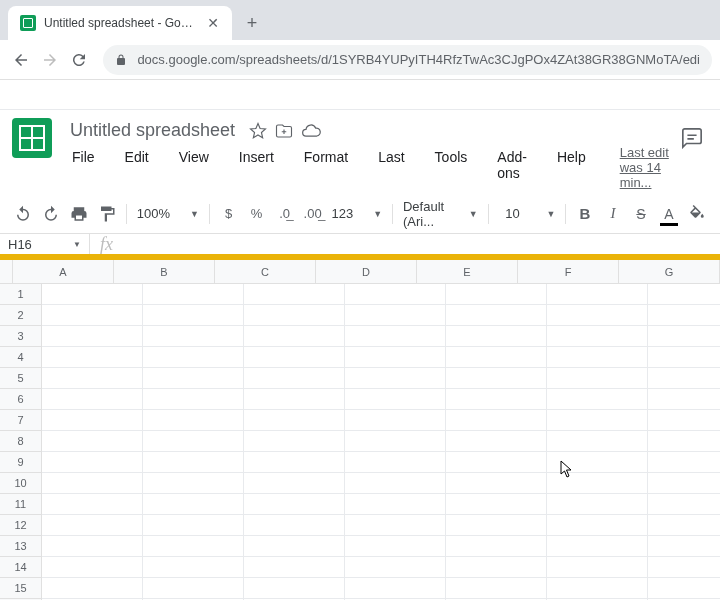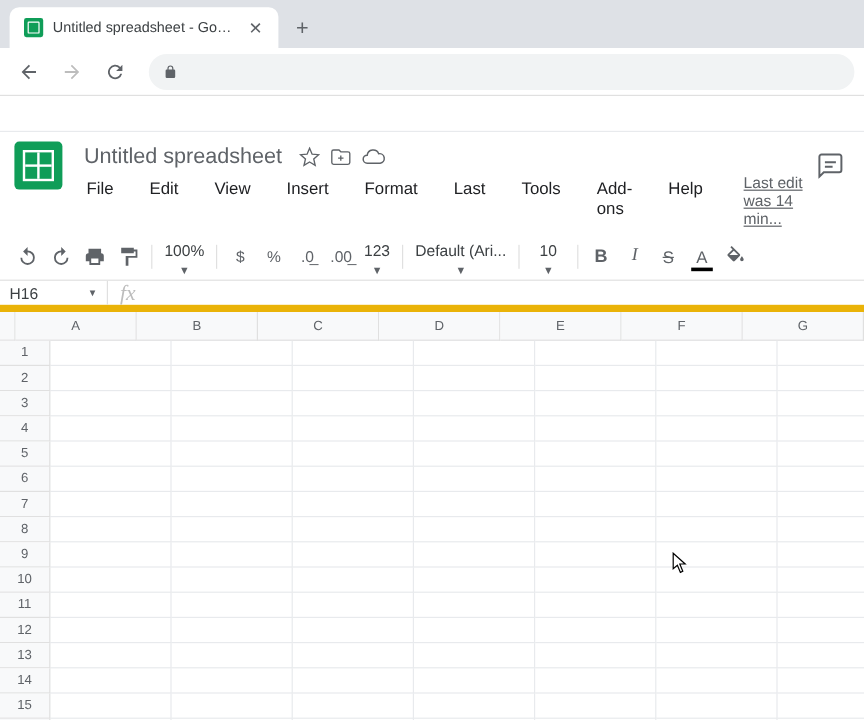--- a/index.html
+++ b/index.html
@@ -36,21 +36,21 @@
   .menu-bar { display: flex; gap: 14px; margin-top: 2px; }
   .menu-item { padding: 4px 8px; cursor: pointer; font-size: 14px; color: #202124; border-radius: 3px; }
   .last-edit { color: #5f6368; font-size: 13px; text-decoration: underline; cursor: pointer; margin-left: 12px; }
   .header-right { display: flex; align-items: flex-start; padding-top: 4px; }
   .comments-btn { width: 32px; height: 32px; display: flex; align-items: center; justify-content: center; cursor: pointer; color: #5f6368; }
   
   
   .toolbar { height: 40px; border-bottom: 1px solid #e0e0e0; display: flex; align-items: center; padding: 0 10px; gap: 2px; margin-top: 4px; }
   .tool-btn { min-width: 26px; height: 26px; display: flex; align-items: center; justify-content: center; cursor: pointer; color: #5f6368; border-radius: 2px; font-size: 13px; padding: 0 4px; }
   .tool-sep { width: 1px; height: 20px; background: #e0e0e0; margin: 0 4px; }
-  .zoom-select, .font-select, .size-select { display: flex; align-items: center; gap: 4px; cursor: pointer; color: #3c4043; padding: 0 4px; height: 26px; flex-direction: column; }
+  .zoom-select, .font-select, .size-select { display: flex; align-items: center; gap: 20px; cursor: pointer; color: #3c4043; padding: 0 4px; height: 26px; }
   .caret { font-size: 9px; color: #5f6368; }
   .bold-btn { font-weight: bold; font-size: 15px; }
   .italic-btn { font-style: italic; font-family: serif; font-size: 15px; }
   .strike-btn { text-decoration: line-through; font-size: 14px; }
   .text-color-btn { position: relative; font-size: 14px; }
   .text-color-underline { position: absolute; bottom: 1px; left: 4px; right: 4px; height: 3px; background: #000; }
   
   
   .formula-bar { height: 26px; border-bottom: 6px solid #eab308; display: flex; align-items: center; }
   .name-box { width: 90px; height: 100%; border-right: 1px solid #e0e0e0; display: flex; align-items: center; padding: 0 8px; font-size: 13px; color: #3c4043; gap: 6px; }
@@ -100,20 +100,21 @@
     <svg width="18" height="18" viewBox="0 0 24 24">
         <path d="M17.65 6.35A8 8 0 1 0 19.73 14h-2.08A6 6 0 1 1 16.24 7.76L13 11h7V4z" fill="#5f6368"></path>
       </svg>
   </div>
   <div class="url-bar">
     <span class="lock">
       <svg width="12" height="12" viewBox="0 0 24 24">
           <path d="M18 8h-1V6a5 5 0 0 0-10 0v2H6a2 2 0 0 0-2 2v10a2 2 0 0 0 2 2h12a2 2 0 0 0 2-2V10a2 2 0 0 0-2-2zM9 6a3 3 0 0 1 6 0v2H9z" fill="#5f6368"></path>
         </svg>
     </span>
+    <span class="url-text">docs.google.com/spreadsheets/d/1SYRB4YUPyITH4RfzTwAc3CJgPOx4ZAt38GR38GNMoTA/edi</span>
   </div>
 </div>
 
 <div class="gap-bar"></div>
 
 <div class="docs-header">
   <div class="docs-logo">
       <div class="docs-logo-h"></div>
     </div>
   <div class="docs-titlearea">

